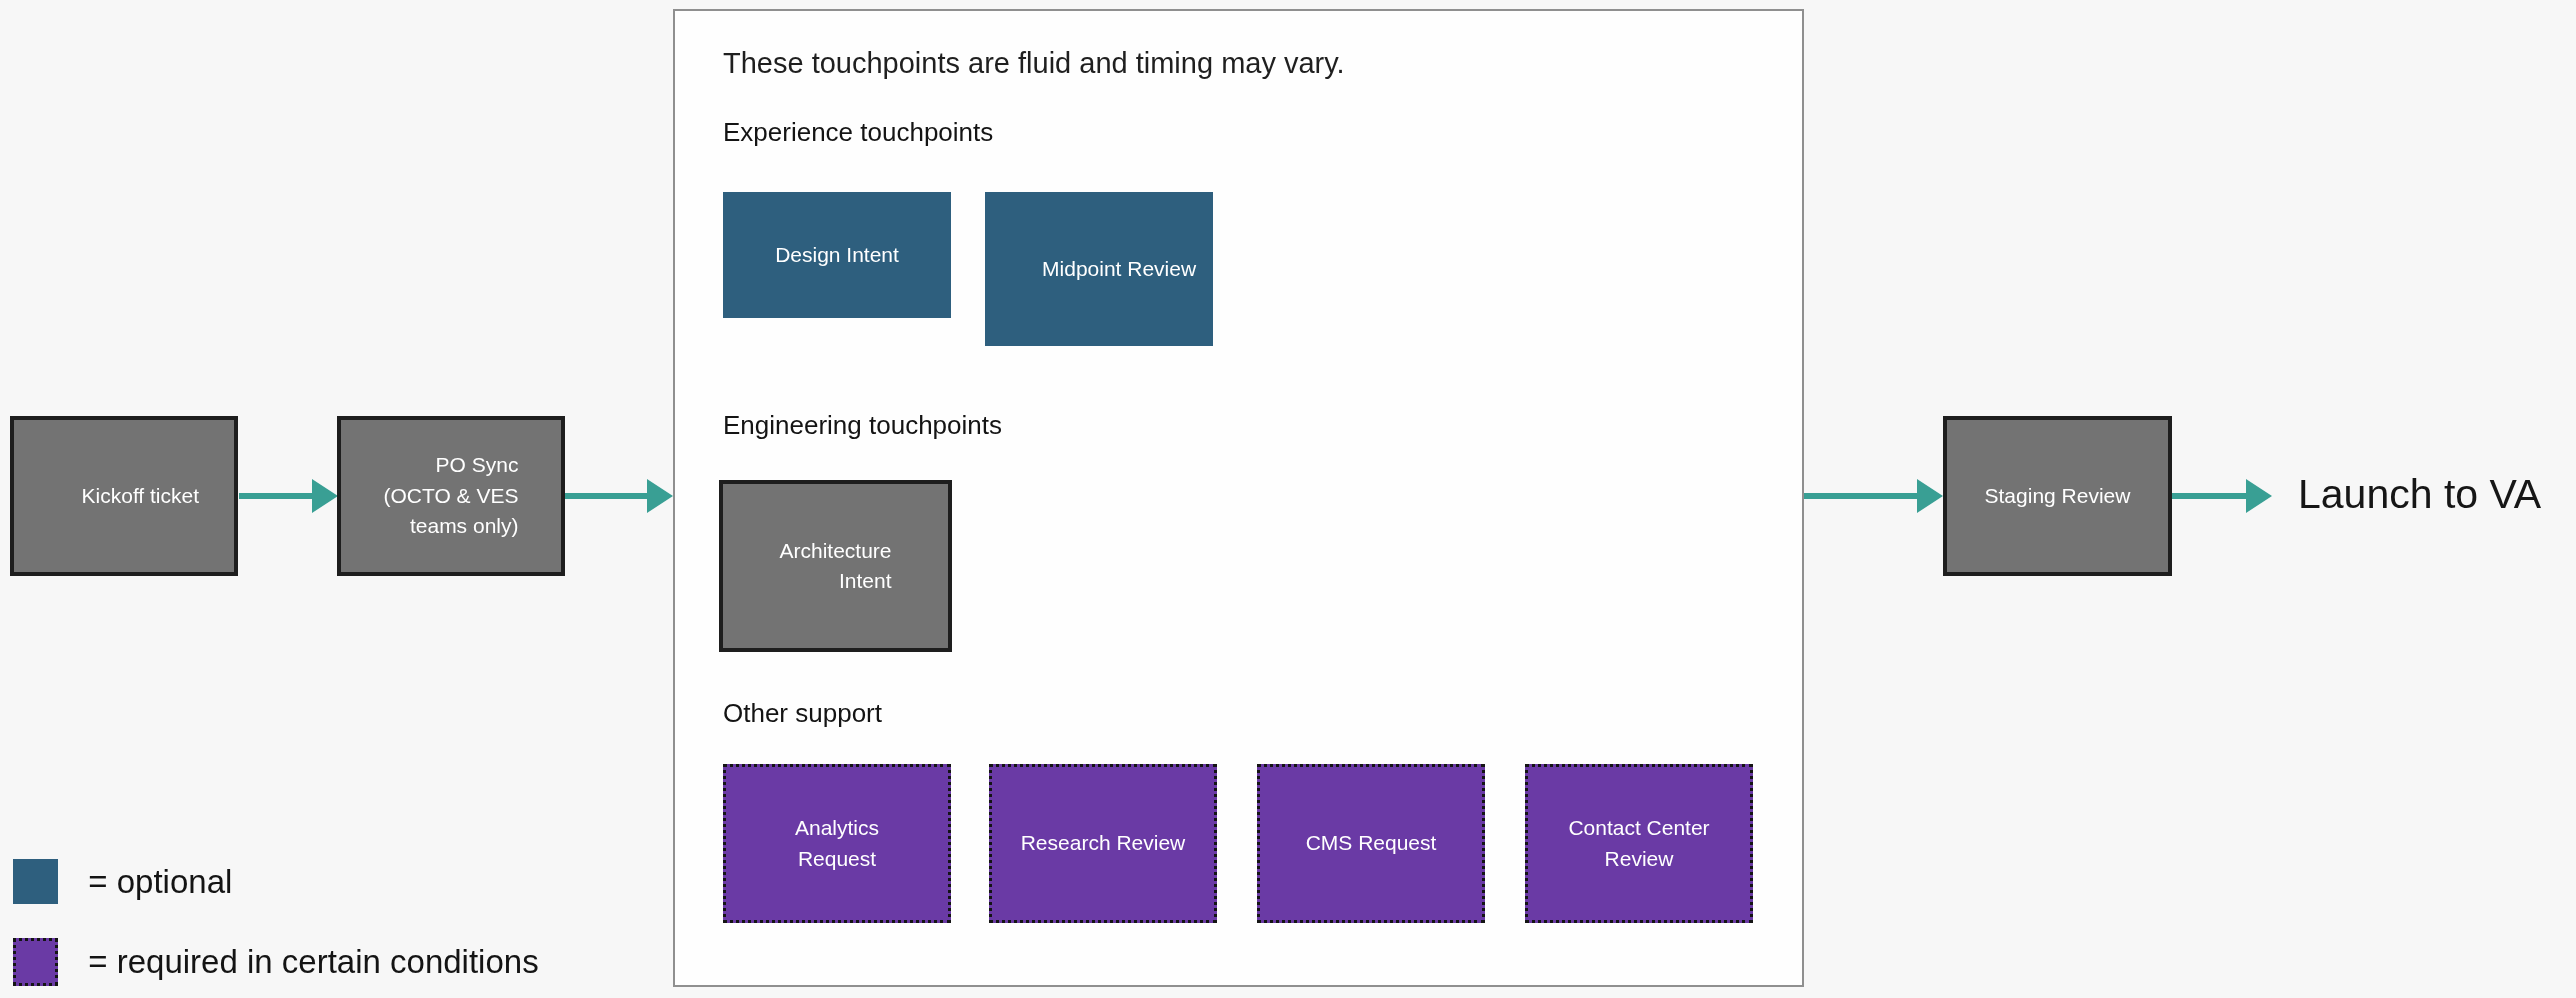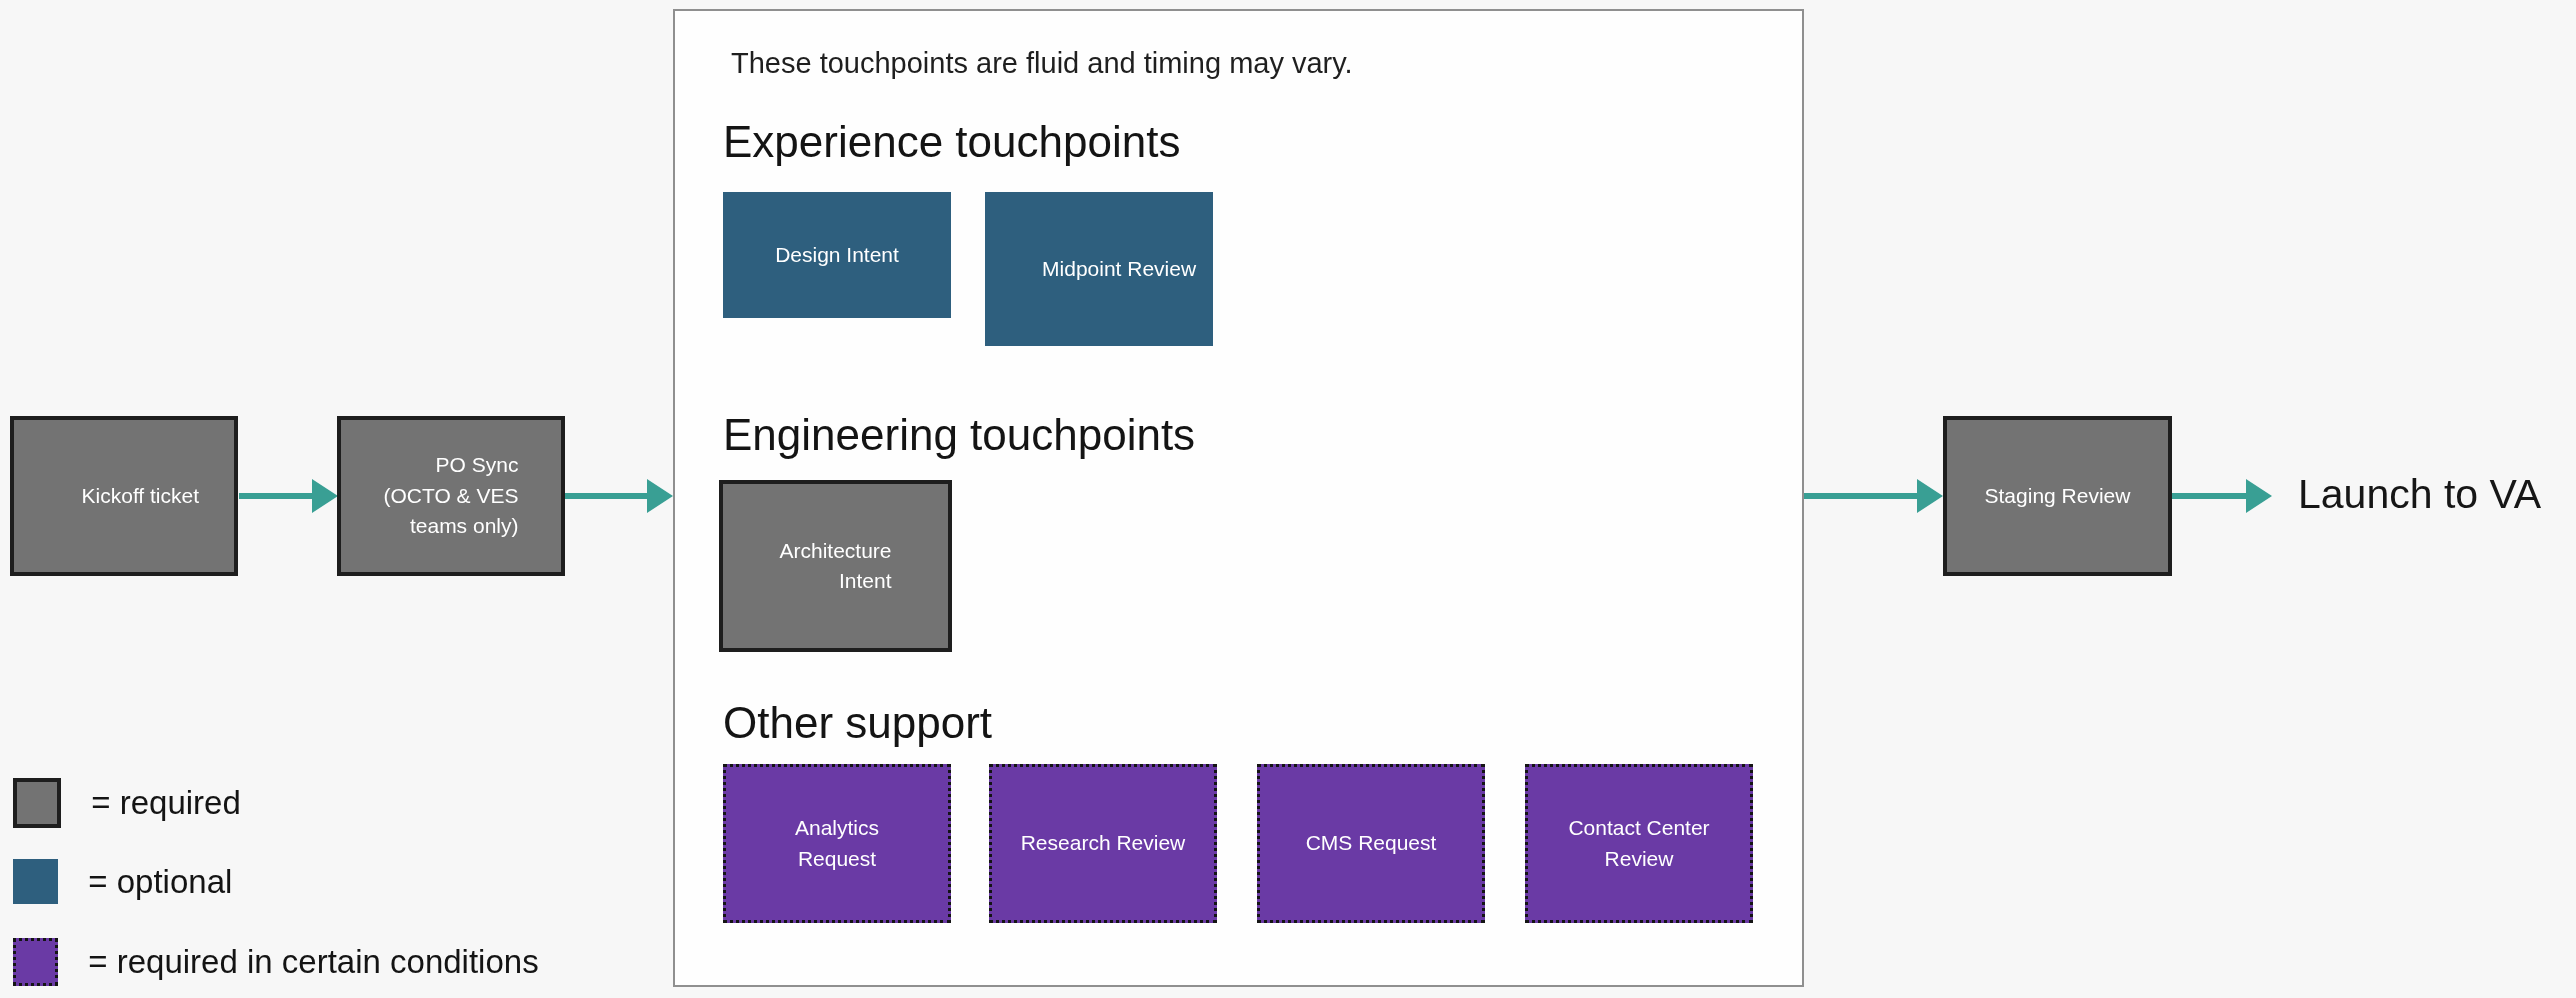--- a/index.html
+++ b/index.html
@@ -53,26 +53,25 @@
     background: #fefefe;
     border: 2.3px solid #8f8f8f;
   }
   
   .note-text {
     position: absolute;
     left: 723px;
     top: 47px;
     font-size: 29px;
     color: #1f1f1f;
-    margin-left: 8px;
   }
   .section-heading {
     position: absolute;
     left: 723px;
-    font-size: 44px;
+    font-size: 26px;
     color: #141414;
   }
   .launch-text {
     position: absolute;
     left: 2298px;
     top: 471px;
     font-size: 41px;
     color: #161616;
   }
   
@@ -158,24 +157,20 @@
   <div class="arrow-line" style="left:1804px; width:114px;"></div>
   <div class="arrow-head" style="left:1917px;"></div>
 
   <div class="box required" style="left:1943px; top:416px; width:229px; height:160px;">Staging Review</div>
 
   <div class="arrow-line" style="left:2172px; width:75px;"></div>
   <div class="arrow-head" style="left:2246px;"></div>
 
   <div class="launch-text">Launch to VA</div>
 
-  <div class="legend-row" style="left:13.3px; top:778px;">
-    <span class="legend-swatch required"></span>
-    <span class="legend-label">= required</span>
-  </div>
 
   <div class="legend-row" style="left:13.3px; top:859px;">
     <span class="legend-swatch optional"></span>
     <span class="legend-label">= optional</span>
   </div>
 
   <div class="legend-row" style="left:13.3px; top:938px;">
     <span class="legend-swatch conditional"></span>
     <span class="legend-label">= required in certain conditions</span>
   </div>

